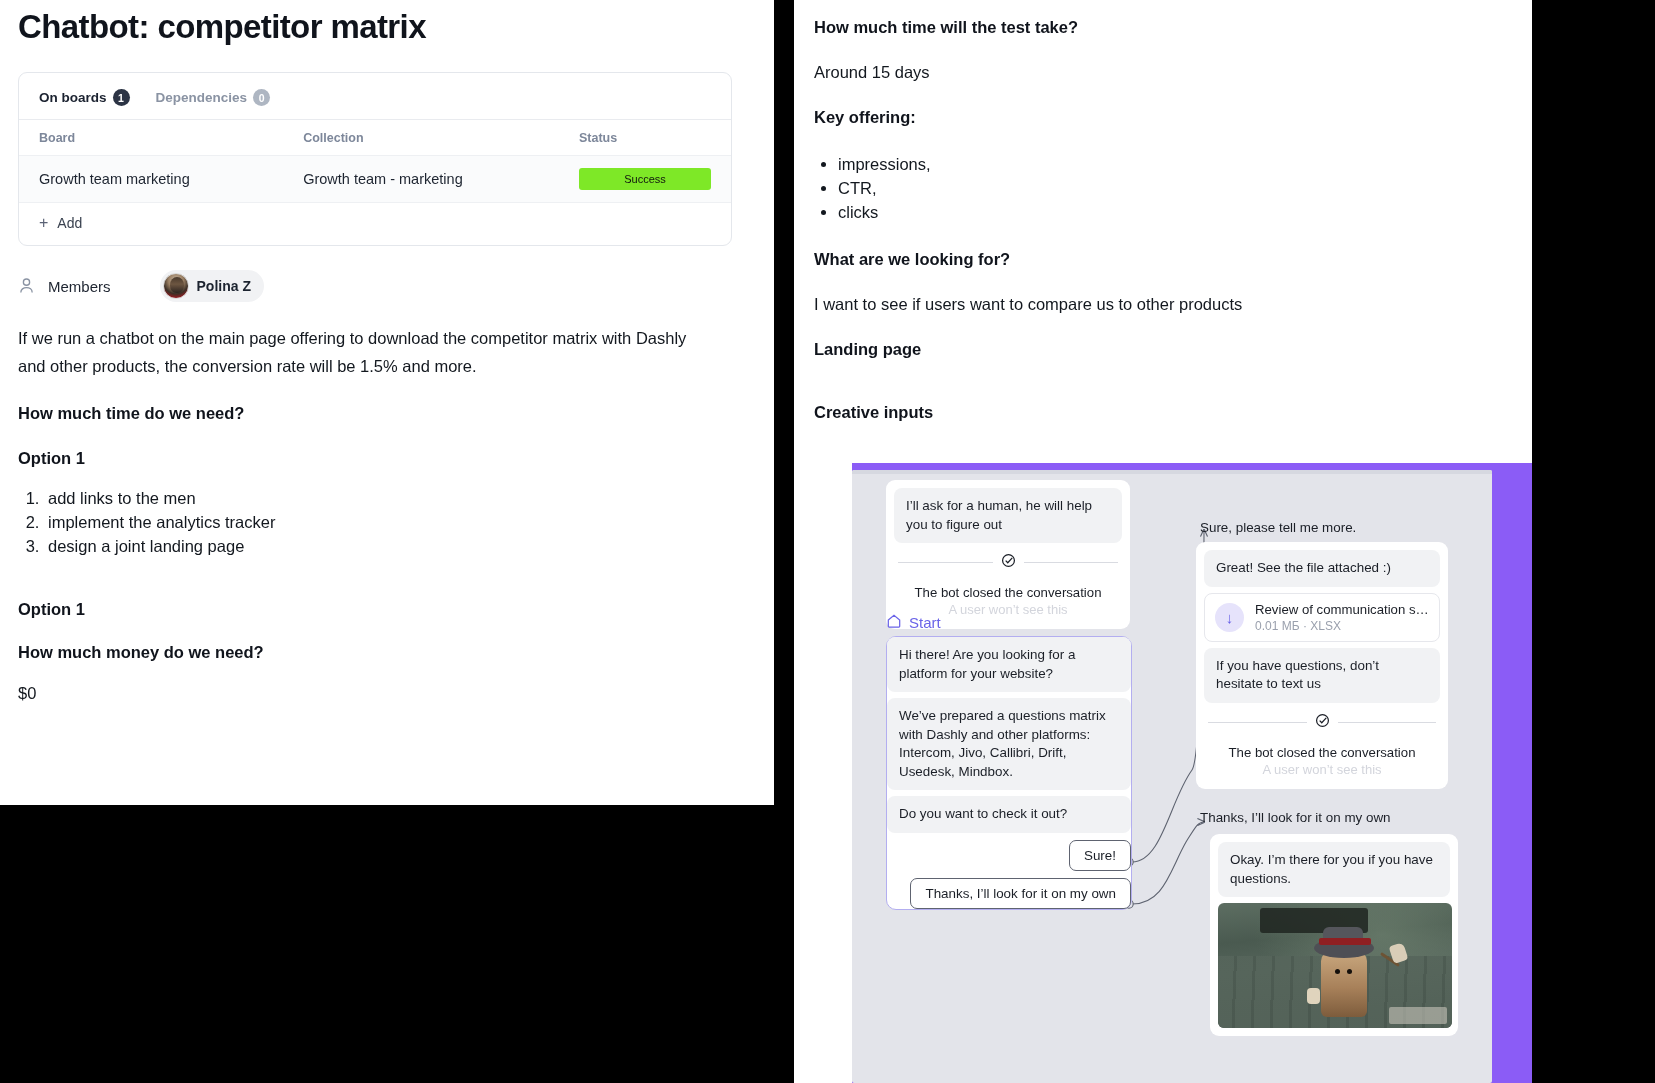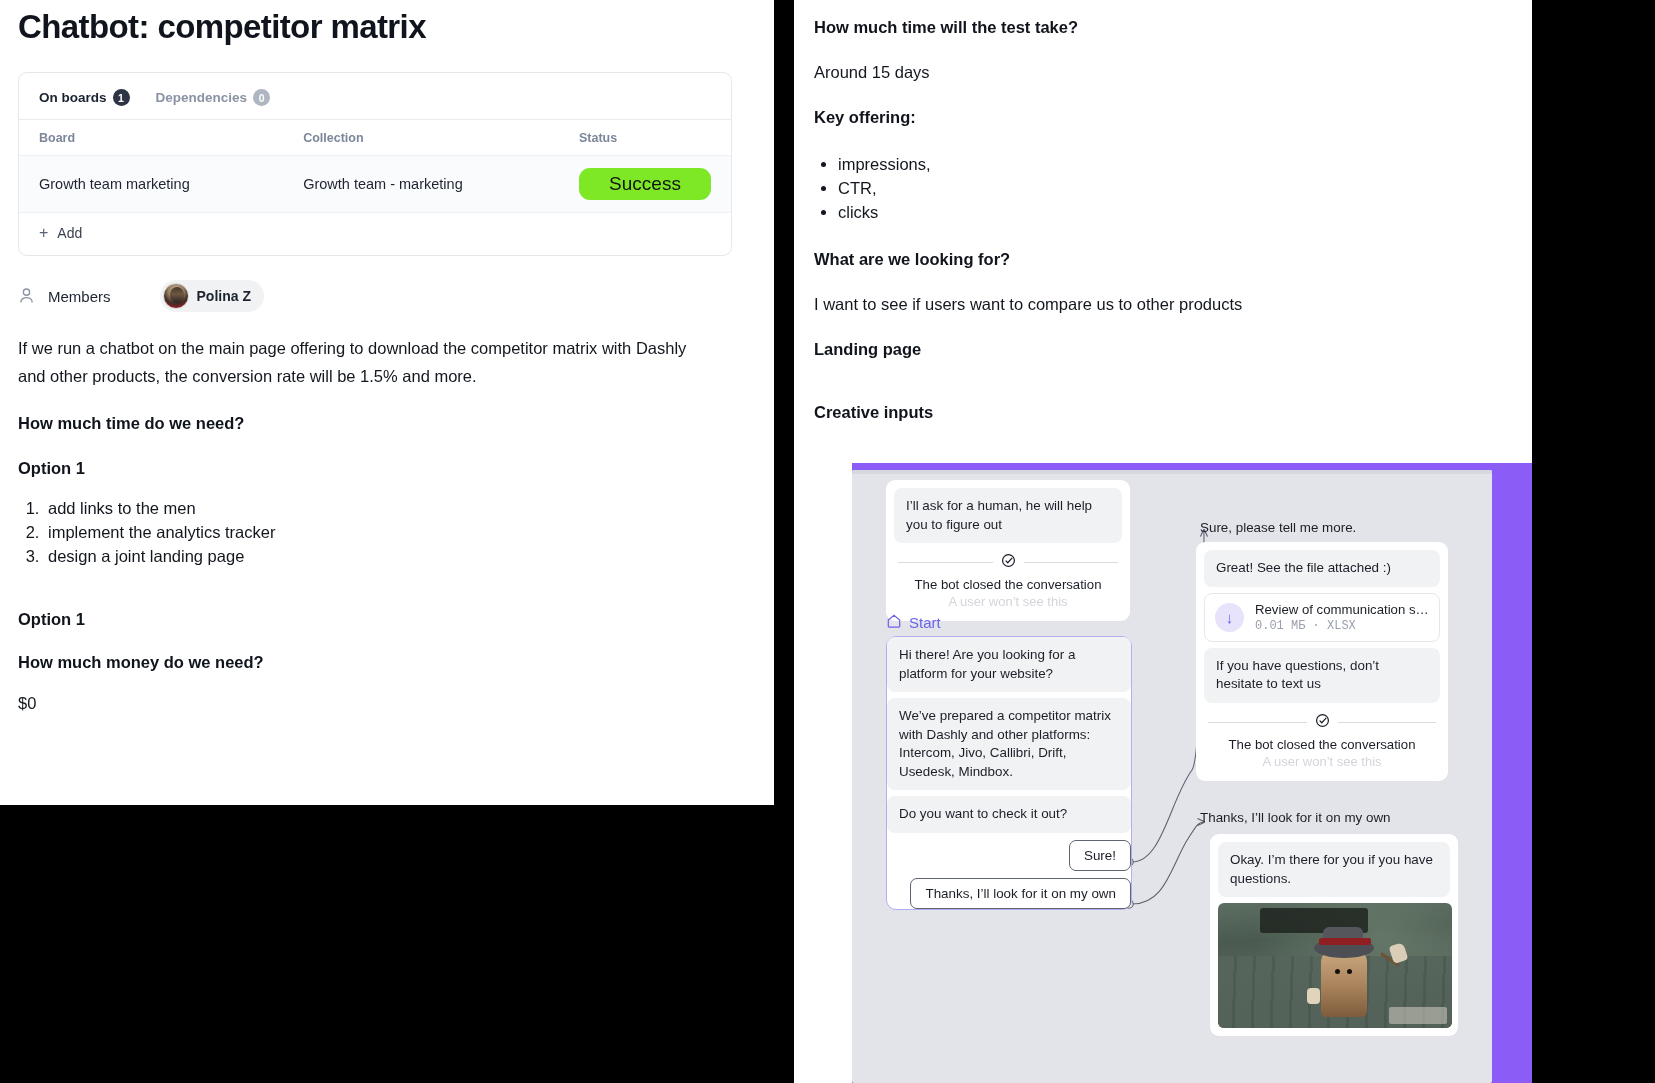--- a/index.html
+++ b/index.html
@@ -59,22 +59,22 @@
     font-size: 14.5px; color: #1d2430;
     padding: 12px 20px; background: #fafbfc;
     border-top: 1px solid #eef0f3; border-bottom: 1px solid #eef0f3;
   }
   .col-board { width: 268px; }
   .col-collection { width: 280px; }
   .status-pill {
     display: inline-block;
     background: #7ee827;
     color: #11160f;
-    font-size: 19px;
-    border-radius: 11px;
+    font-size: 11px;
+    border-radius: 3px;
     padding: 5px 0;
     width: 132px;
     text-align: center;
   }
   .add-row {
     display: flex; align-items: center; gap: 9px;
     padding: 12px 20px 14px 20px;
     font-size: 14px; color: #3a4250;
   }
   .plus-icon { font-size: 16px; color: #5a6275; line-height: 1; }
@@ -156,21 +156,21 @@
     line-height: 18.5px;
     color: #1b1f27;
     margin-bottom: 6px;
   }
   .bubble:last-child { margin-bottom: 0; }
   .closed-sep {
     display: flex; align-items: center; gap: 8px;
     margin: 10px 4px 3px 4px;
   }
   .closed-sep .ln { flex: 1; height: 1px; background: #d9dbe1; }
-  .closed-txt { text-align: center; font-size: 13.2px; color: #1b1f27; margin-top: 5px; }
+  .closed-txt { text-align: center; font-size: 13.2px; color: #1b1f27; margin-top: 13px; }
   .closed-sub { text-align: center; font-size: 13px; color: #d3d5dc; margin-top: 2px; padding-bottom: 4px; }
 
   .start-label {
     position: absolute;
     display: flex; align-items: center; gap: 7px;
     font-size: 15px; color: #6a63e8;
   }
   .start-card {
     position: absolute;
     background: #ffffff;
@@ -203,21 +203,21 @@
     padding: 8px 10px;
     margin-bottom: 6px;
   }
   .attach-ic {
     width: 29px; height: 29px; border-radius: 50%;
     background: #e6e3fb;
     display: flex; align-items: center; justify-content: center;
     color: #6a63e8; font-size: 15px; flex: none;
   }
   .attach-name { font-size: 13.2px; color: #1b1f27; white-space: nowrap; overflow: hidden; text-overflow: ellipsis; max-width: 178px; }
-  .attach-meta { font-size: 12px; color: #9aa0ad; margin-top: 2px; font-family: Liberation Mono, monospace; }
+  .attach-meta { font-size: 12px; color: #9aa0ad; margin-top: 2px; }
 
   .gif {
     width: 234px; height: 125px;
     border-radius: 6px;
     background:
       radial-gradient(ellipse at 70% 25%, rgba(120,140,120,.55) 0%, rgba(0,0,0,0) 55%),
       linear-gradient(175deg, #5d6e62 0%, #4a5a50 28%, #55655b 50%, #47554c 72%, #3c4842 100%);
     position: relative; overflow: hidden;
   }
   .gif .floor {
@@ -409,21 +409,21 @@
         <span>
           <svg width="16" height="16" viewBox="0 0 18 18" fill="none" stroke="#6a63e8" stroke-width="1.4">
             <path d="M2.6 7.8L9 2.6l6.4 5.2V15a.9.9 0 0 1-.9.9h-11a.9.9 0 0 1-.9-.9z"></path>
           </svg>
         </span>
         <span>Start</span>
       </div>
 
       <div class="start-card" style="left:34px; top:166px; width:246px;">
         <div class="bubble">Hi there! Are you looking for a platform for your website?</div>
-        <div class="bubble">We’ve prepared a competitor matrix with Dashly and other platforms: Intercom, Jivo, Callibri, Drift, Usedesk, Mindbox.</div>
+        <div class="bubble">We’ve prepared a questions matrix with Dashly and other platforms: Intercom, Jivo, Callibri, Drift, Usedesk, Mindbox.</div>
         <div class="bubble">Do you want to check it out?</div>
         <div class="reply-row">
           <span class="reply-btn">Sure!</span>
         </div>
         <div class="reply-row">
           <span class="reply-btn">Thanks, I’ll look for it on my own</span>
         </div>
       </div>
 
       <div class="edge-label" style="left:348px; top:50px;">Sure, please tell me more.</div>

